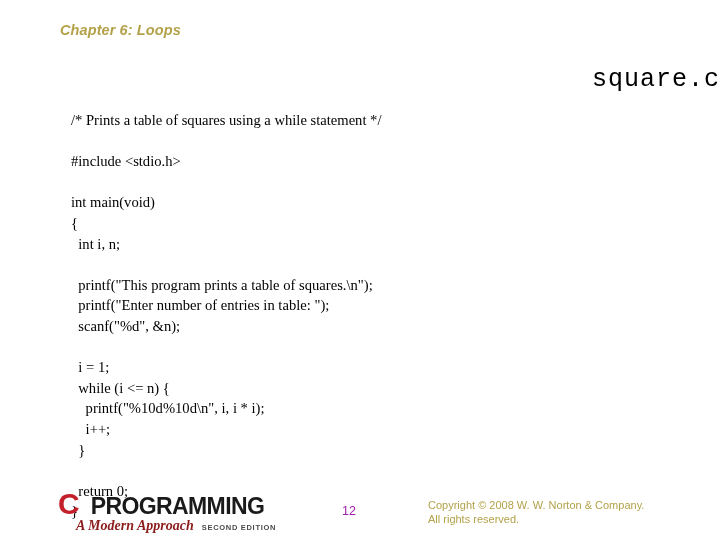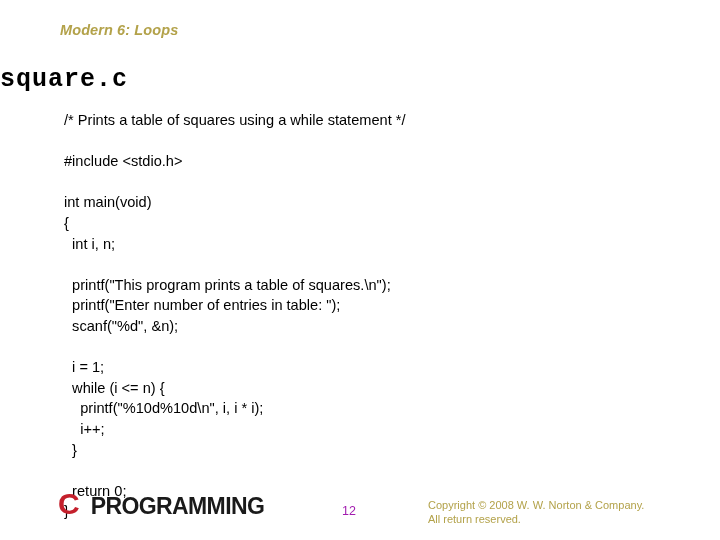--- a/index.html
+++ b/index.html
@@ -34,35 +34,35 @@
     letter-spacing: 0.1px;
     white-space: nowrap;
   }
 
   
   .program-title {
     position: absolute;
     left: 0;
     right: 0;
     top: 65px;
-    text-align: left;
+    text-align: right;
     font-family: "Liberation Mono", "DejaVu Sans Mono", monospace;
     font-size: 25px;
-    font-weight: bold;
+    font-weight: normal;
     color: #000000;
     letter-spacing: 1px;
   }
 
   
   .code-block {
     position: absolute;
-    left: 64px;
+    left: 71px;
     top: 110px;
     width: 620px;
-    font-family: Liberation Sans, sans-serif;
+    font-family: Liberation Serif, serif;
     font-size: 14.6px;
     line-height: 20.6px;
     color: #000000;
     white-space: pre;
   }
   .code-line {
     white-space: pre;
     min-height: 20.6px;
   }
   .code-line.blank {
@@ -151,36 +151,40 @@
   }
   .copyright div {
     white-space: nowrap;
   }
 </style>
 </head>
 <body>
 
 <div class="slide">
 
-  <div class="chapter-header">Modern 6: Loops</div>
+  <div class="chapter-header">Chapter 6: Loops</div>
 
   <div class="program-title">square.c</div>
 
   <div class="code-block"><div class="code-line">/* Prints a table of squares using a while statement */</div><div class="code-line blank">&nbsp;</div><div class="code-line">#include &lt;stdio.h&gt;</div><div class="code-line blank">&nbsp;</div><div class="code-line">int main(void)</div><div class="code-line">{</div><div class="code-line">  int i, n;</div><div class="code-line blank">&nbsp;</div><div class="code-line">  printf("This program prints a table of squares.\n");</div><div class="code-line">  printf("Enter number of entries in table: ");</div><div class="code-line">  scanf("%d", &amp;n);</div><div class="code-line blank">&nbsp;</div><div class="code-line">  i = 1;</div><div class="code-line">  while (i &lt;= n) {</div><div class="code-line">    printf("%10d%10d\n", i, i * i);</div><div class="code-line">    i++;</div><div class="code-line">  }</div><div class="code-line blank">&nbsp;</div><div class="code-line">  return 0;</div><div class="code-line">}</div></div>
 
   <div class="footer">
 
     <div class="logo">
       <div class="logo-main">
         <span class="logo-c">C</span>
         <span class="logo-word">PROGRAMMING</span>
       </div>
+      <div class="logo-sub">
+        <span class="logo-approach">A Modern Approach</span>
+        <span class="logo-edition">SECOND EDITION</span>
+      </div>
     </div>
 
     <div class="page-number">12</div>
 
     <div class="copyright">
       <div>Copyright © 2008 W. W. Norton &amp; Company.</div>
-      <div>All return reserved.</div>
+      <div>All rights reserved.</div>
     </div>
 
   </div>
 </div>
 
 </body></html>

